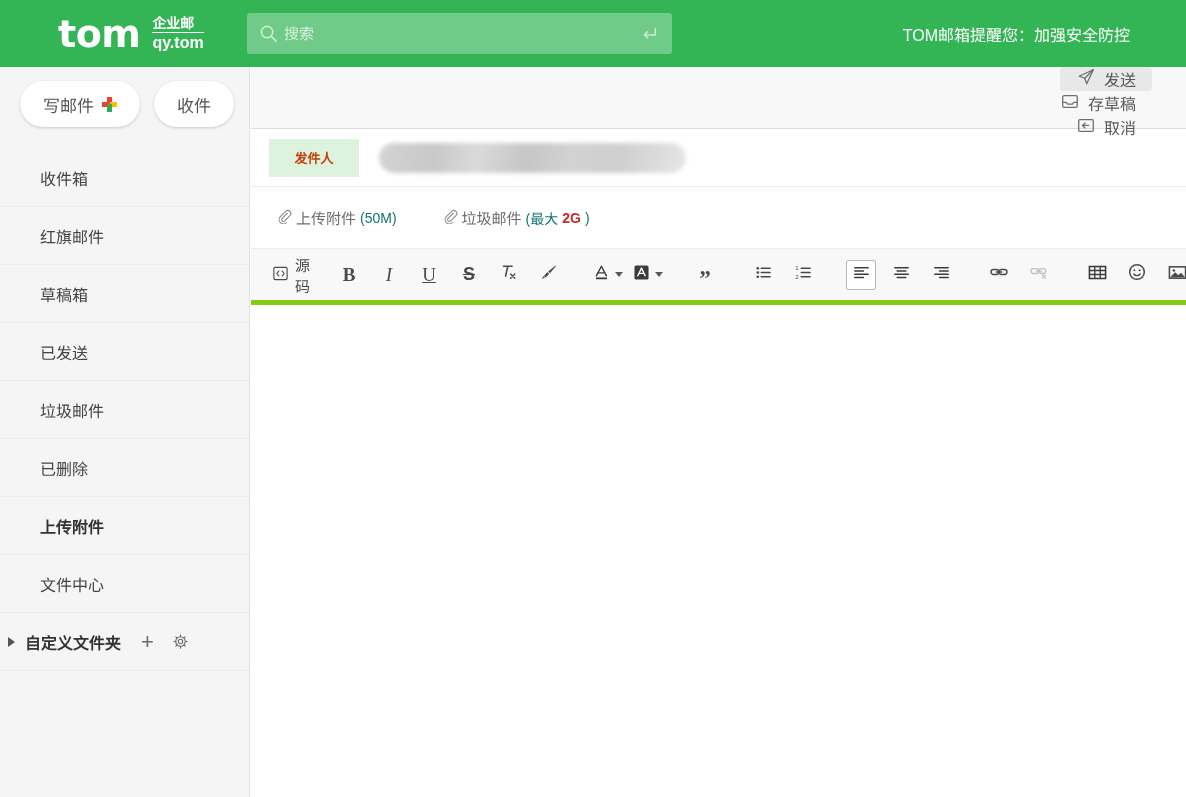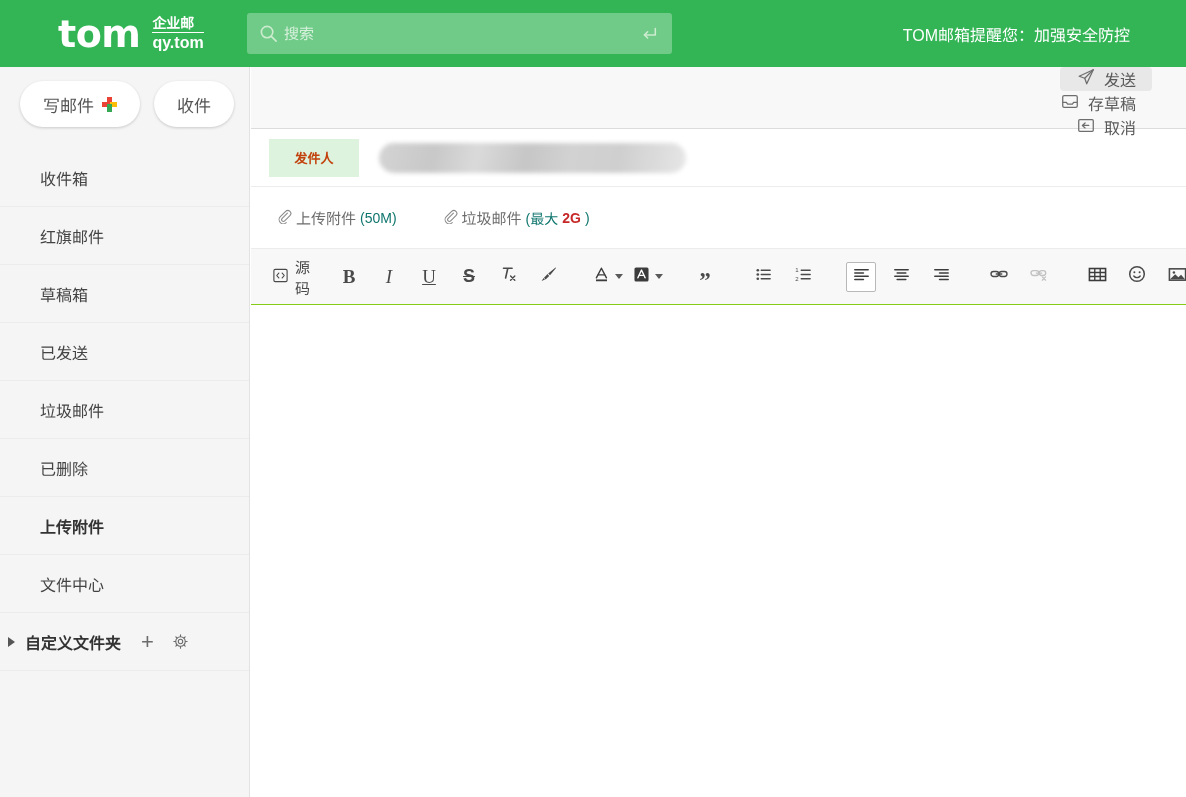--- a/index.html
+++ b/index.html
@@ -207,21 +207,21 @@
     display: flex; align-items: center; gap: 4px;
     font-size: 15px; color: #6d6d6d;
     margin-right: 46px; cursor: pointer;
   }
   .attach-sub { color: #0f766e; font-size: 14px; }
   .attach-red { color: #c62828; font-weight: bold; font-size: 14px; }
 
   .editor-toolbar {
     height: 56px;
     background: #f8f8f8;
-    border-bottom: 1px solid #84cc16;
+    border-bottom: 5px solid #84cc16;
     display: flex; align-items: center;
     padding-left: 20px;
   }
   .tb-btn {
     min-width: 30px; height: 30px;
     display: flex; align-items: center; justify-content: center;
     color: #4a4a4a; cursor: pointer;
     margin: 0 5px;
     border-radius: 2px;
     font-size: 17px;

